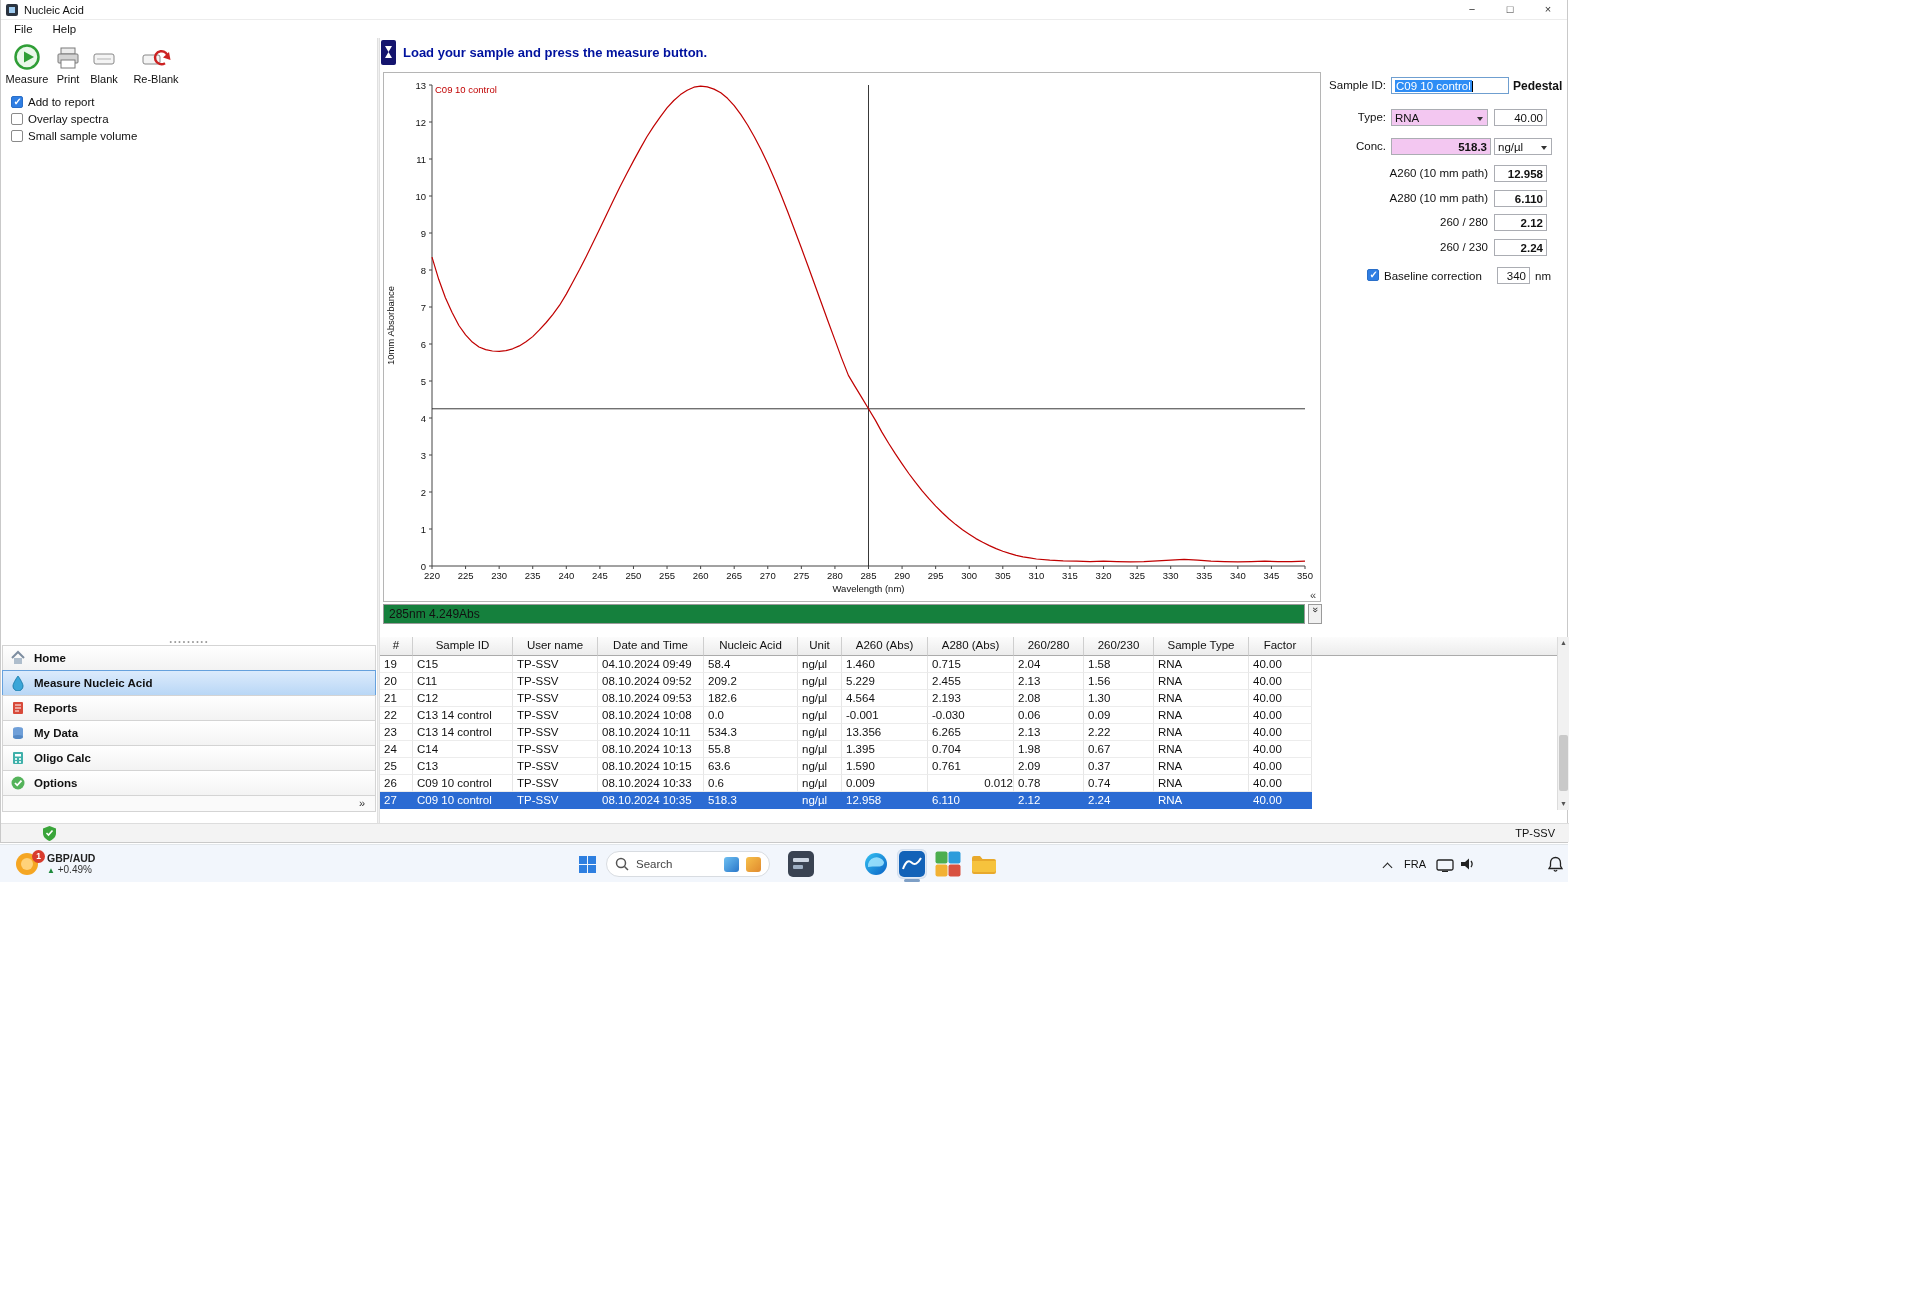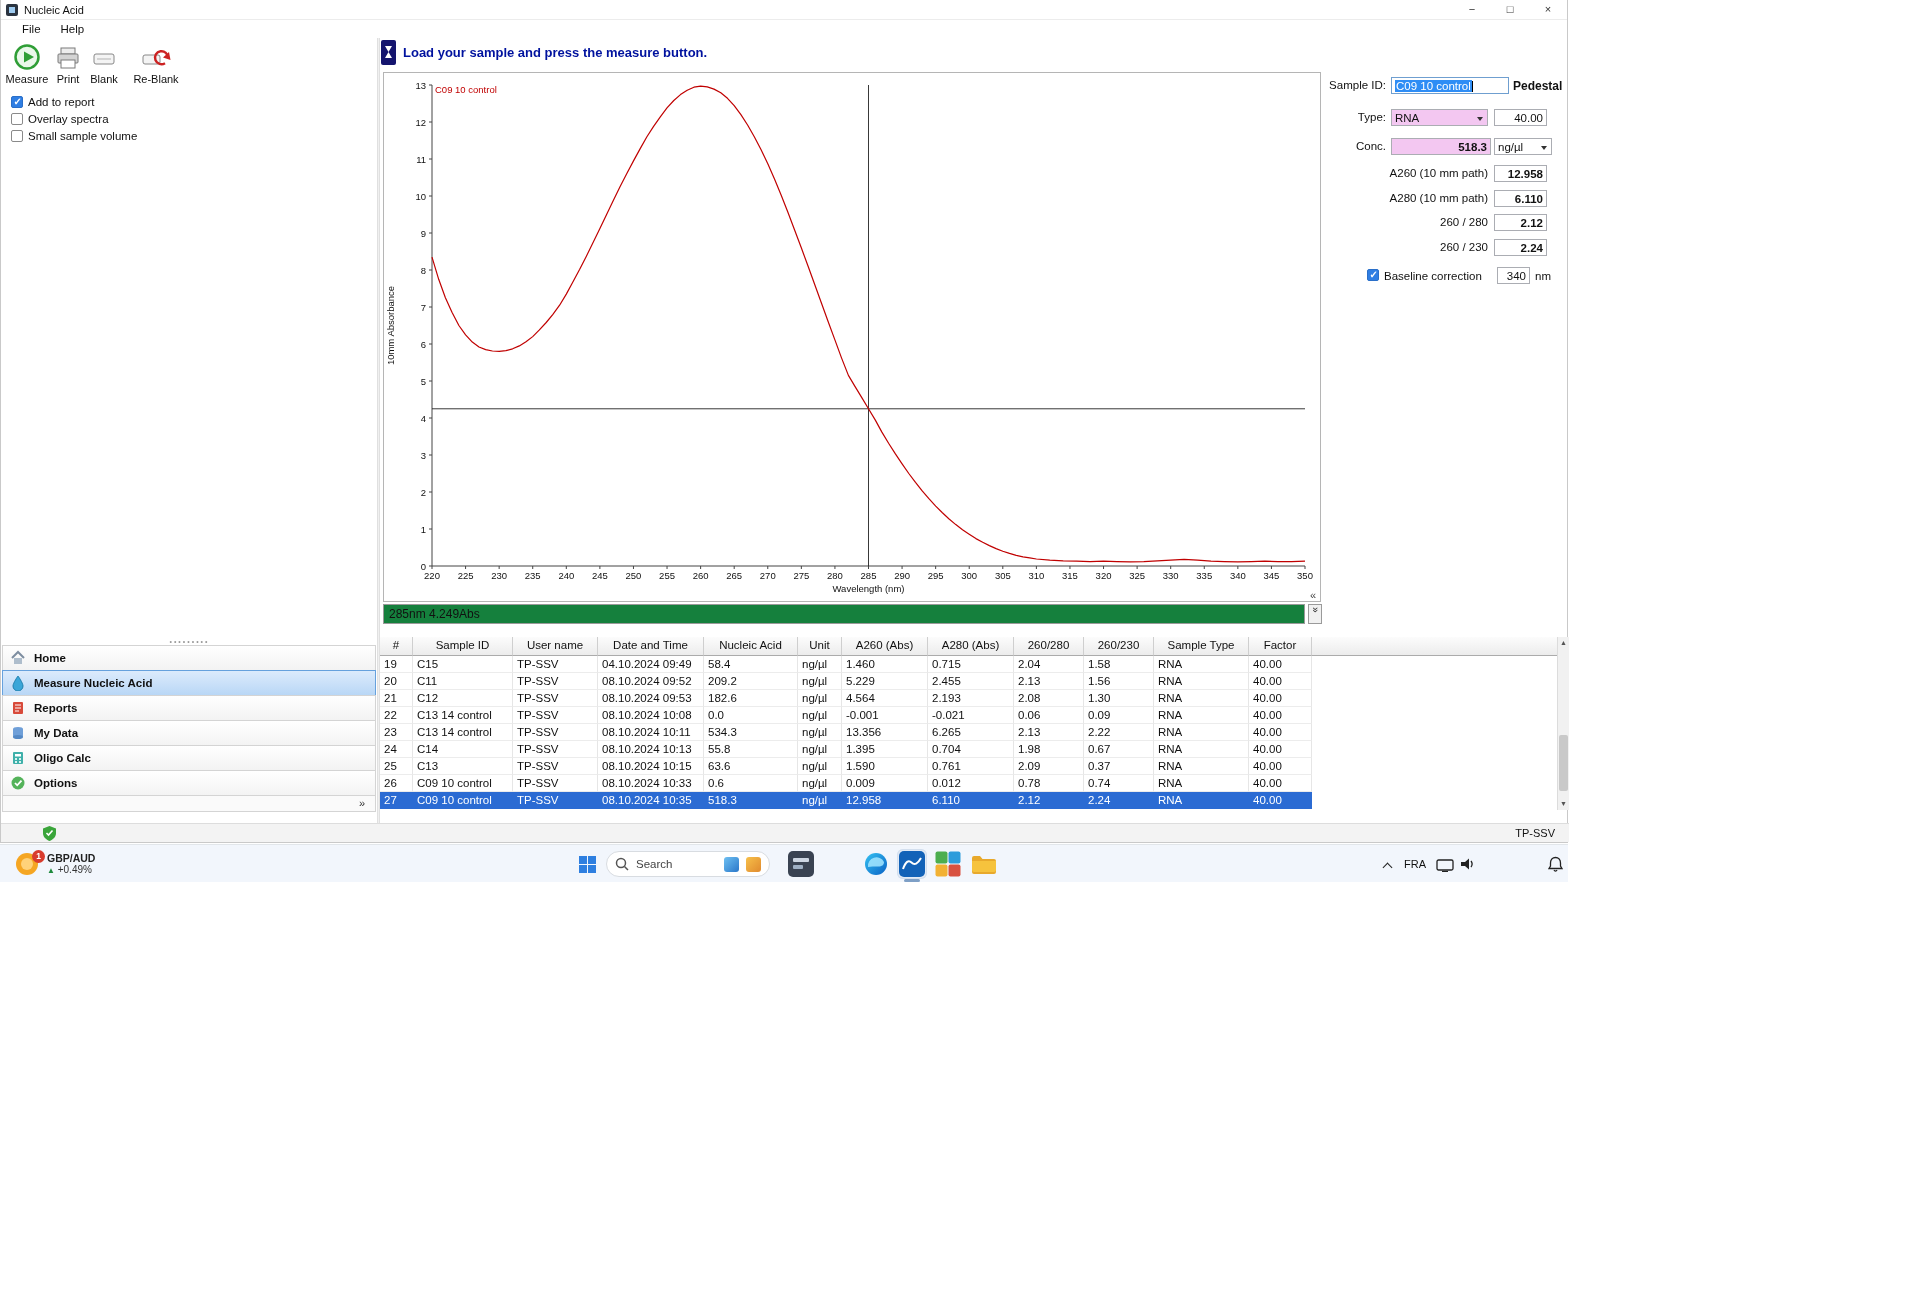--- a/index.html
+++ b/index.html
@@ -5,21 +5,21 @@
 <style>
   *{box-sizing:border-box;margin:0;padding:0}
   html,body{width:1920px;height:1312px;background:#fff;font-family:"Liberation Sans",sans-serif;color:#111;position:relative;overflow:hidden}
   
   .screen{position:absolute;left:0;top:0;width:1568px;height:843px;background:#fff;border:1px solid #c9c9c9;border-top:none}
   .titlebar{position:absolute;left:0;top:0;width:100%;height:20px;background:#fff;border-bottom:1px solid #ececec;display:flex;align-items:center}
   .appicon{margin-left:5px;display:flex}
   .wtitle{font-size:11px;margin-left:6px;color:#111}
   .cap{position:absolute;top:0;width:38px;height:20px;text-align:center;font-size:11px;line-height:19px;color:#333}
   .cap.min{right:76px}.cap.max{right:38px}.cap.close{right:0}
-  .menubar{position:absolute;left:12px;top:20px;width:377px;height:18px;display:flex;gap:2px;align-items:center}
+  .menubar{position:absolute;left:4px;top:20px;width:377px;height:18px;display:flex;gap:2px;align-items:center}
   .menubar span{font-size:11.5px;padding:0 9px}
   
   .tool{position:absolute;top:41px;text-align:center;font-size:11px;color:#111}
   .ticon{height:30px;display:flex;align-items:flex-end;justify-content:center}
   .tlabel{margin-top:2px;white-space:nowrap}
   .chk{position:absolute;left:10px;display:flex;align-items:center;gap:5px;font-size:11.5px}
   .cbox{display:inline-block;width:12px;height:12px;border:1px solid #8a8a8a;border-radius:2px;background:#fff;position:relative;flex:none}
   .cbox.checked{background:#2f7ee3;border-color:#2a6fc9}
   .cbox.checked::after{content:"✓";position:absolute;left:1.5px;top:-1.5px;font-size:10px;font-weight:bold;color:#fff}
   
@@ -382,21 +382,21 @@
           <div class="td" style="width: 63px;">40.00</div>
         </div>
         <div class="tr">
           <div class="td" style="width: 33px;">22</div>
           <div class="td" style="width: 100px;">C13 14 control</div>
           <div class="td" style="width: 85px;">TP-SSV</div>
           <div class="td" style="width: 106px;">08.10.2024 10:08</div>
           <div class="td" style="width: 94px;">0.0</div>
           <div class="td" style="width: 44px;">ng/µl</div>
           <div class="td" style="width: 86px;">-0.001</div>
-          <div class="td" style="width: 86px;">-0.021</div>
+          <div class="td" style="width: 86px;">-0.030</div>
           <div class="td" style="width: 70px;">0.06</div>
           <div class="td" style="width: 70px;">0.09</div>
           <div class="td" style="width: 95px;">RNA</div>
           <div class="td" style="width: 63px;">40.00</div>
         </div>
         <div class="tr">
           <div class="td" style="width: 33px;">23</div>
           <div class="td" style="width: 100px;">C13 14 control</div>
           <div class="td" style="width: 85px;">TP-SSV</div>
           <div class="td" style="width: 106px;">08.10.2024 10:11</div>
@@ -438,21 +438,21 @@
           <div class="td" style="width: 63px;">40.00</div>
         </div>
         <div class="tr">
           <div class="td" style="width: 33px;">26</div>
           <div class="td" style="width: 100px;">C09 10 control</div>
           <div class="td" style="width: 85px;">TP-SSV</div>
           <div class="td" style="width: 106px;">08.10.2024 10:33</div>
           <div class="td" style="width: 94px;">0.6</div>
           <div class="td" style="width: 44px;">ng/µl</div>
           <div class="td" style="width: 86px;">0.009</div>
-          <div class="td" style="width: 86px;">0.012</div>
+          <div class="td" style="width: 86px; text-align: right;">0.012</div>
           <div class="td" style="width: 70px;">0.78</div>
           <div class="td" style="width: 70px;">0.74</div>
           <div class="td" style="width: 95px;">RNA</div>
           <div class="td" style="width: 63px;">40.00</div>
         </div>
         <div class="tr selected">
           <div class="td" style="width: 33px;">27</div>
           <div class="td" style="width: 100px;">C09 10 control</div>
           <div class="td" style="width: 85px;">TP-SSV</div>
           <div class="td" style="width: 106px;">08.10.2024 10:35</div>

